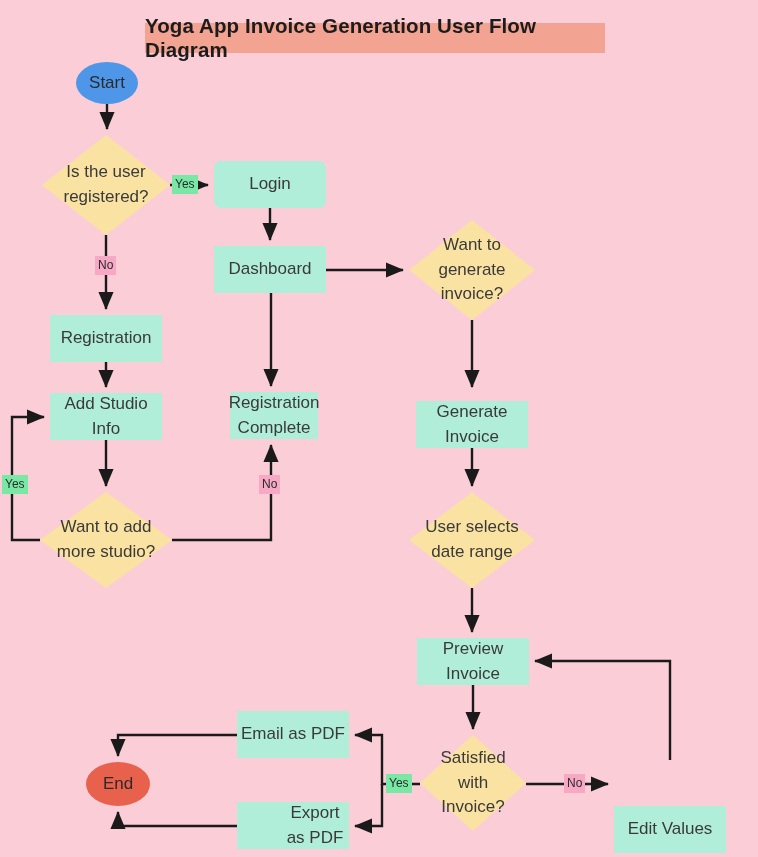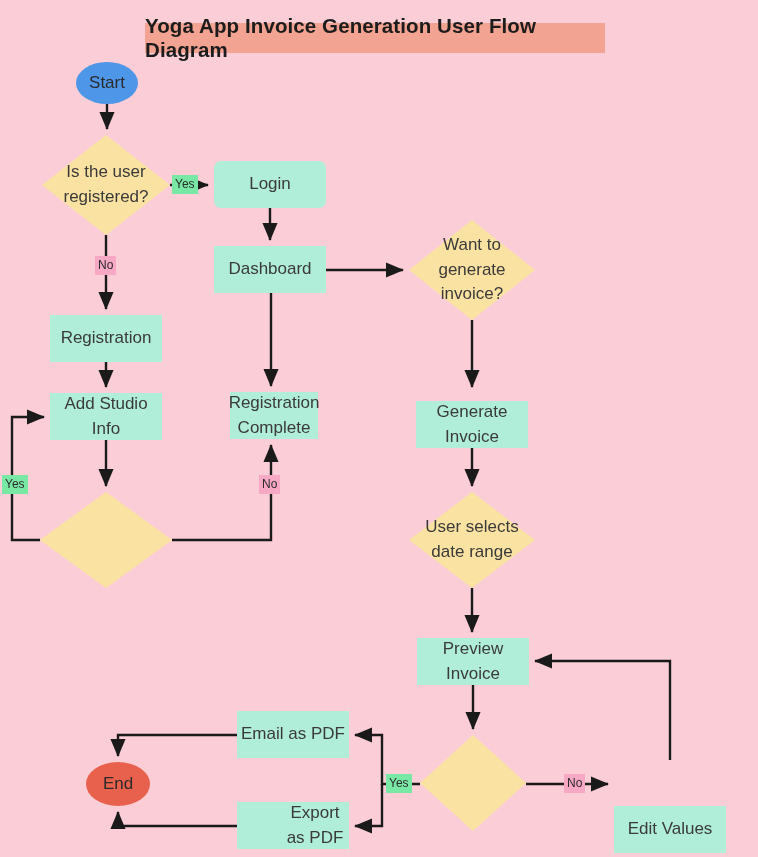--- a/index.html
+++ b/index.html
@@ -152,40 +152,42 @@
         <span>Dashboard</span>
       </div>
       <div class="node process" style="left: 50px; top: 315px; width: 112px; height: 47px;">
         <span>Registration</span>
       </div>
       <div class="node process" style="left: 50px; top: 393px; width: 112px; height: 47px;">
         <span>Add Studio Info</span>
       </div>
       <div class="node decision" style="left: 40px; top: 492px; width: 132px; height: 96px;">
         <span class="dia-shape"></span>
+        <span class="dia-label">Want to add more studio?</span>
       </div>
       <div class="node process" style="left: 230px; top: 392px; width: 88px; height: 47px;">
         <span>Registration Complete</span>
       </div>
       <div class="node decision" style="left: 409px; top: 220px; width: 126px; height: 100px;">
         <span class="dia-shape"></span>
         <span class="dia-label">Want to generate invoice?</span>
       </div>
       <div class="node process" style="left: 416px; top: 393px; width: 112px; height: 47px; margin-top: 8px;">
         <span>Generate Invoice</span>
       </div>
       <div class="node decision" style="left: 409px; top: 492px; width: 126px; height: 96px;">
         <span class="dia-shape"></span>
         <span class="dia-label">User selects date range</span>
       </div>
       <div class="node process" style="left: 417px; top: 638px; width: 112px; height: 47px;">
         <span>Preview Invoice</span>
       </div>
       <div class="node decision" style="left: 420px; top: 735px; width: 106px; height: 96px;">
         <span class="dia-shape"></span>
+        <span class="dia-label">Satisfied with Invoice?</span>
       </div>
       <div class="node process" style="left: 614px; top: 760px; width: 112px; height: 47px; margin-top: 46px;">
         <span>Edit Values</span>
       </div>
       <div class="node process" style="left: 237px; top: 711px; width: 112px; height: 47px;">
         <span>Email as PDF</span>
       </div>
       <div class="node process" style="left: 237px; top: 802px; width: 112px; height: 47px; padding-left: 44px;">
         <span>Export as PDF</span>
       </div>

